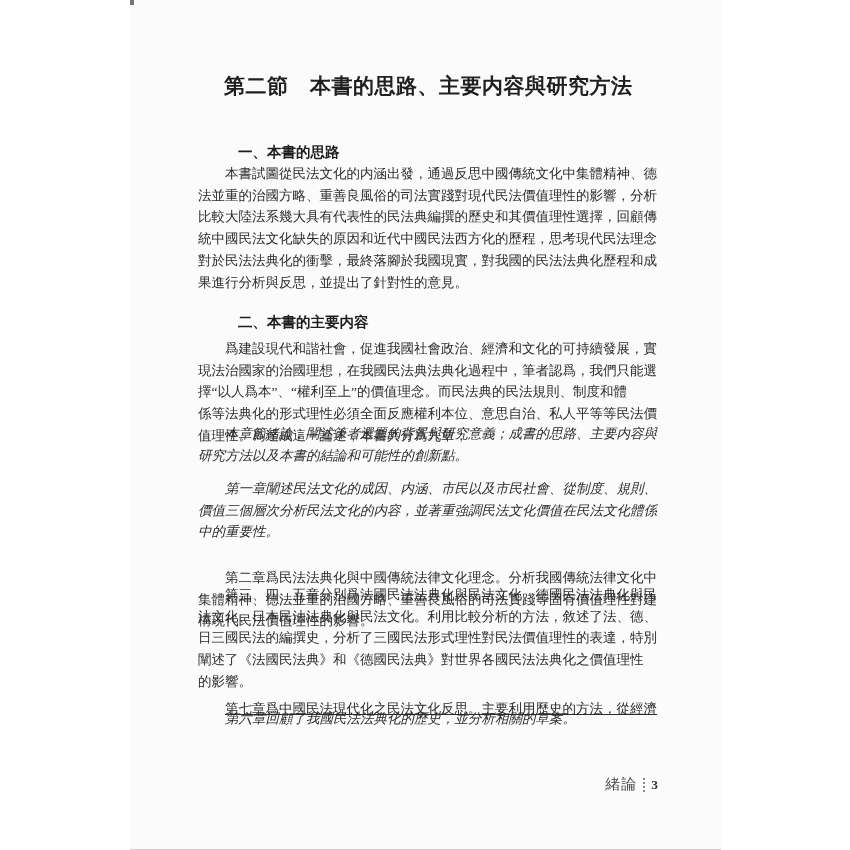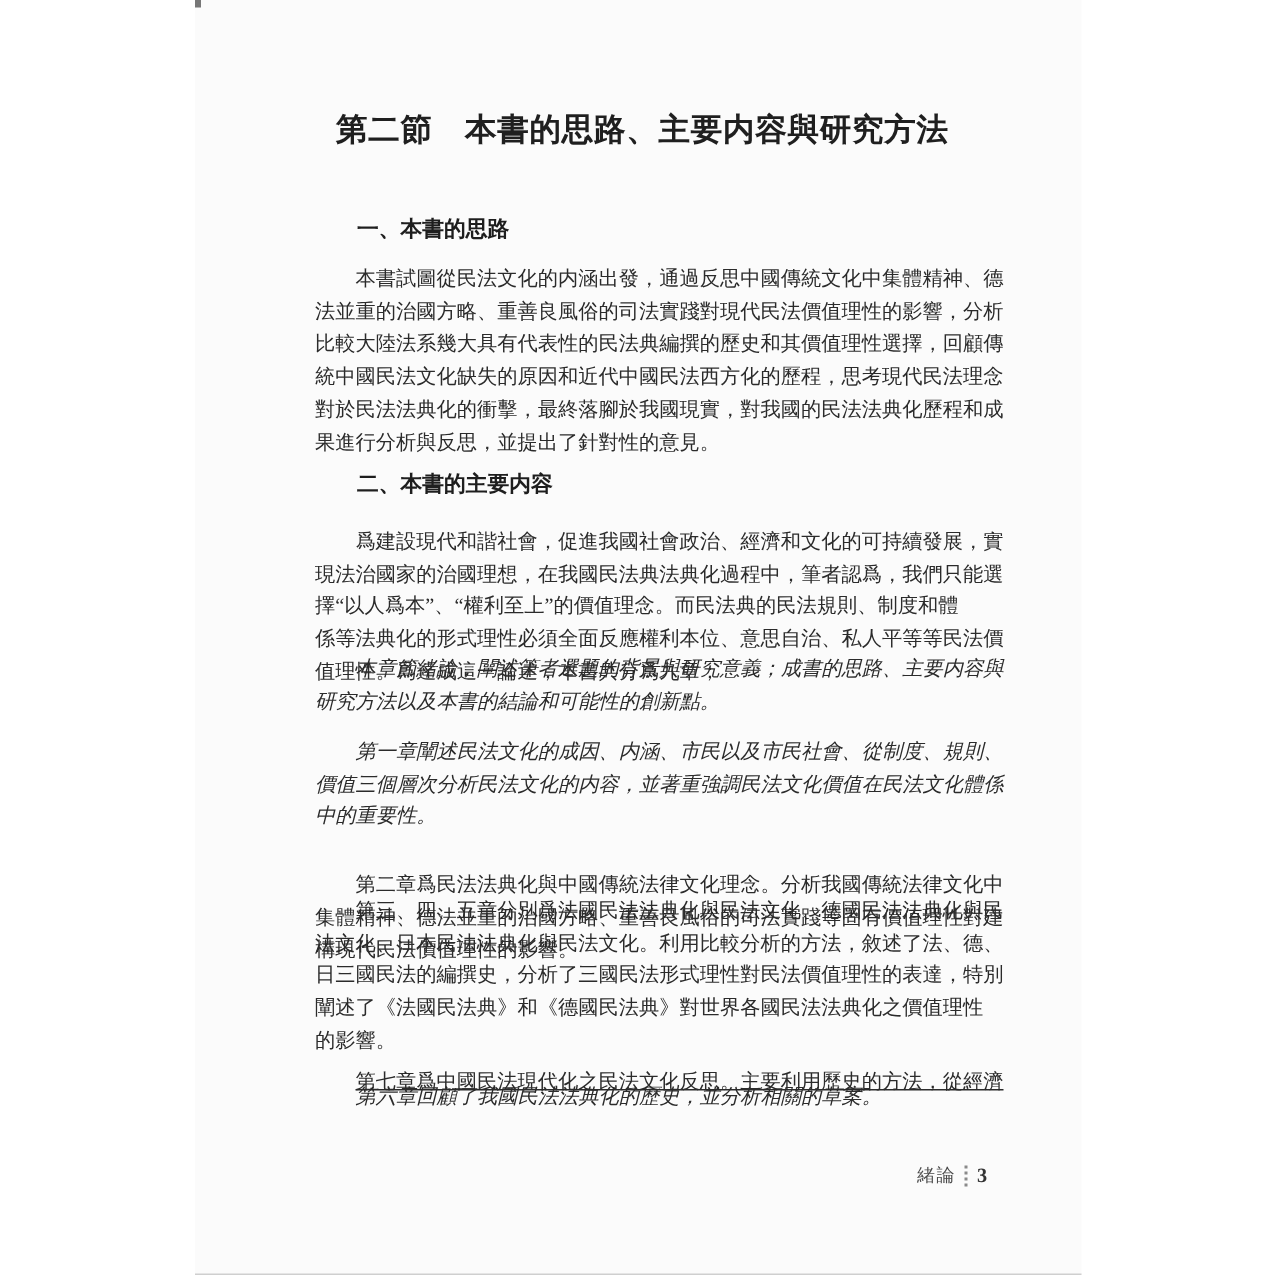--- a/index.html
+++ b/index.html
@@ -24,32 +24,32 @@
   }
   .h2{
     position:absolute;left:225px;margin:13px;
     font-size:14.5px;font-weight:bold;color:#1e1e1e;
     font-family:"Liberation Sans","DejaVu Sans",sans-serif;
     white-space:nowrap;
   }
   #h2-1{top:130px;}
   #h2-2{top:300px;text-align:right;}
   .para{
-    position:absolute;left:198px;width:472px;margin:12px;
+    position:absolute;left:198px;width:472px;margin:0;
     font-size:13.5px;line-height:21.7px;color:#2b2b2b;
     white-space:pre-line;text-indent:27px;
     text-align:left;
   }
   #p1{top:163px;} #p2{top:338px;} #p3{top:423px;font-style:italic;} #p4{top:478px;font-style:italic;}
   #p5{top:567px;} #p6{top:584px;} #p7{top:708px;font-style:italic;} #p8{top:698px;text-decoration:underline;}
   .footer{
     position:absolute;left:198px;top:775px;width:460px;
     display:flex;justify-content:flex-end;align-items:center;gap:6px;
   }
-  .footer-label{font-size:12px;color:#4a4a4a;letter-spacing:1px;}
+  .footer-label{font-size:15px;color:#4a4a4a;letter-spacing:1px;}
   .footer-dots{height:14px;width:0;border-left:2px dotted #8a8a8a;}
   .footer-num{font-size:13.5px;font-weight:bold;color:#333333;}
 </style>
 </head>
 <body>
 
 <div class="page"></div>
 <div class="speck"></div>
 
 <h1 class="title">第二節　本書的思路、主要内容與研究方法</h1>

